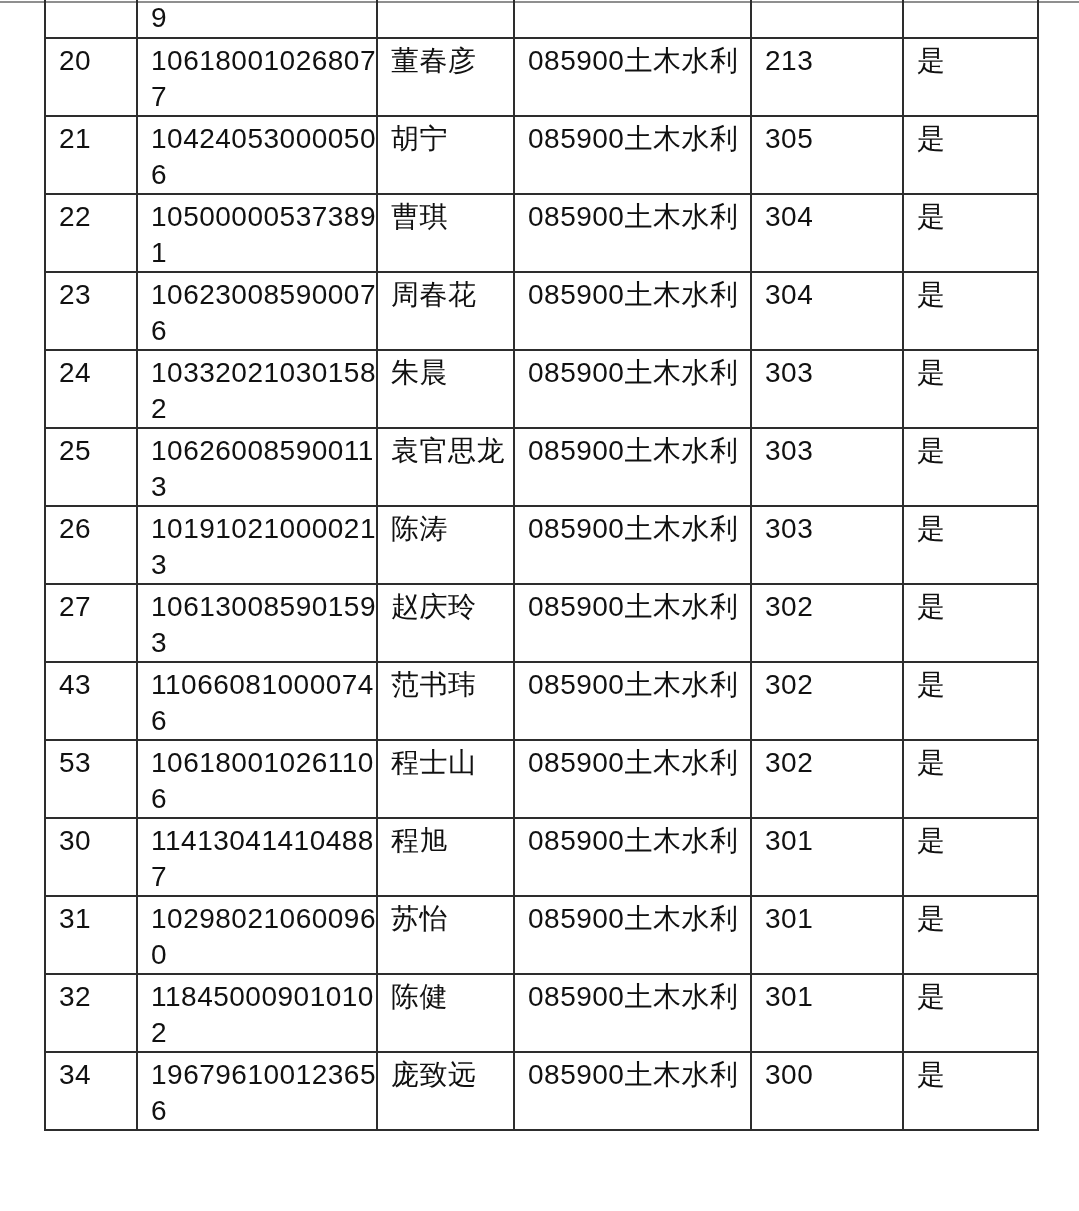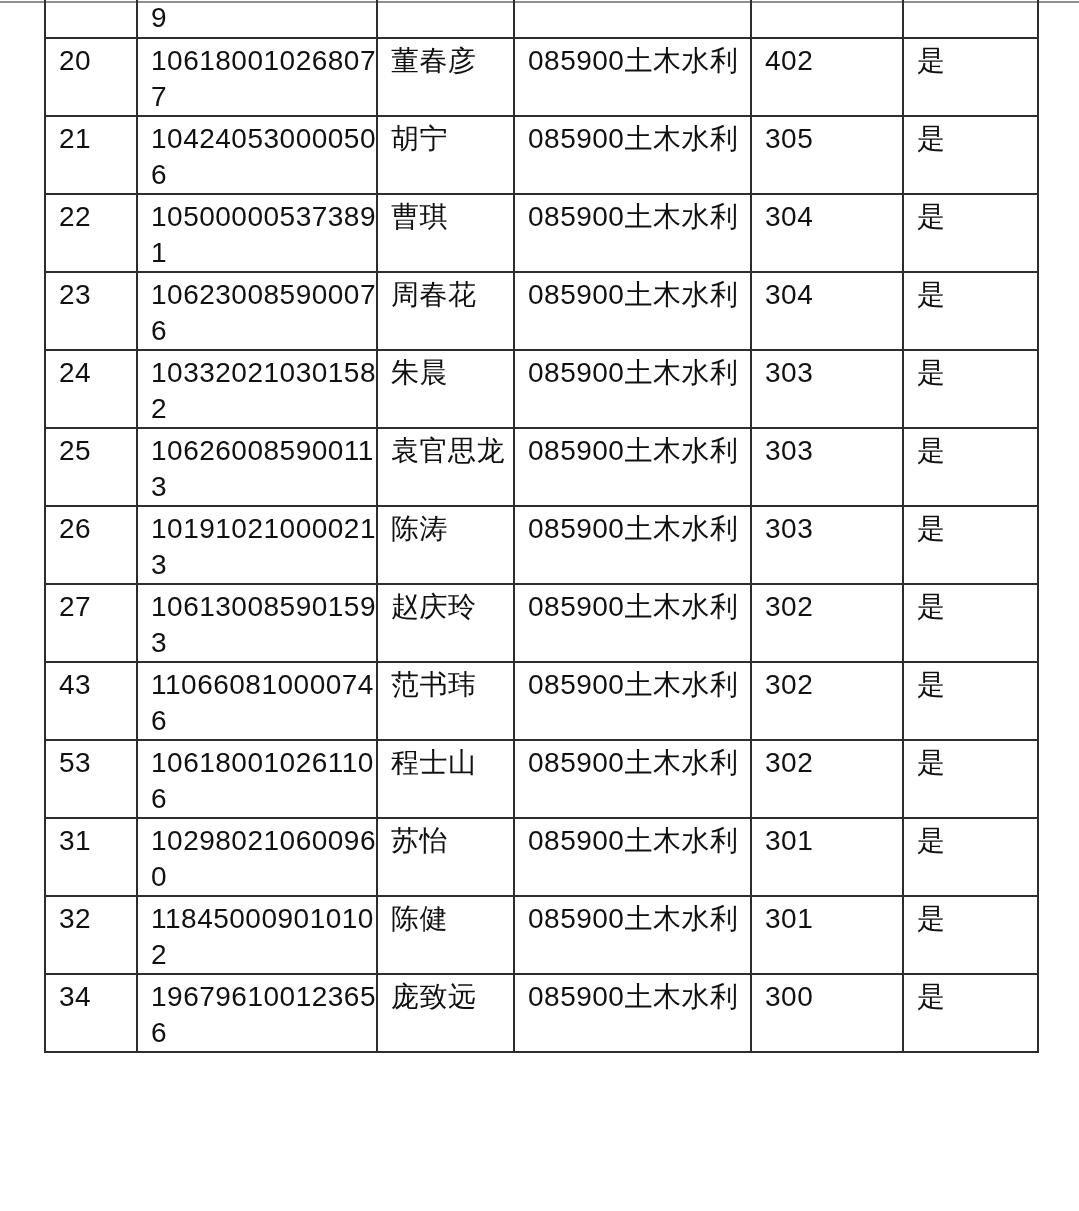--- a/index.html
+++ b/index.html
@@ -80,21 +80,21 @@
         <td class="c-admitted"></td>
       </tr>
     <tr class="data-row">
       <td class="c-serial">20</td>
       <td class="c-id">
             <div>10618001026807</div>
             <div>7</div>
           </td>
       <td class="c-name">董春彦</td>
       <td class="c-major">085900土木水利</td>
-      <td class="c-score">402</td>
+      <td class="c-score">213</td>
       <td class="c-admitted">是</td>
     </tr>
         <tr class="data-row">
       <td class="c-serial">21</td>
       <td class="c-id">
             <div>10424053000050</div>
             <div>6</div>
           </td>
       <td class="c-name">胡宁</td>
       <td class="c-major">085900土木水利</td>
@@ -183,20 +183,31 @@
       <td class="c-id">
             <div>10618001026110</div>
             <div>6</div>
           </td>
       <td class="c-name">程士山</td>
       <td class="c-major">085900土木水利</td>
       <td class="c-score">302</td>
       <td class="c-admitted">是</td>
     </tr>
         <tr class="data-row">
+      <td class="c-serial">30</td>
+      <td class="c-id">
+            <div>11413041410488</div>
+            <div>7</div>
+          </td>
+      <td class="c-name">程旭</td>
+      <td class="c-major">085900土木水利</td>
+      <td class="c-score">301</td>
+      <td class="c-admitted">是</td>
+    </tr>
+        <tr class="data-row">
       <td class="c-serial">31</td>
       <td class="c-id">
             <div>10298021060096</div>
             <div>0</div>
           </td>
       <td class="c-name">苏怡</td>
       <td class="c-major">085900土木水利</td>
       <td class="c-score">301</td>
       <td class="c-admitted">是</td>
     </tr>

